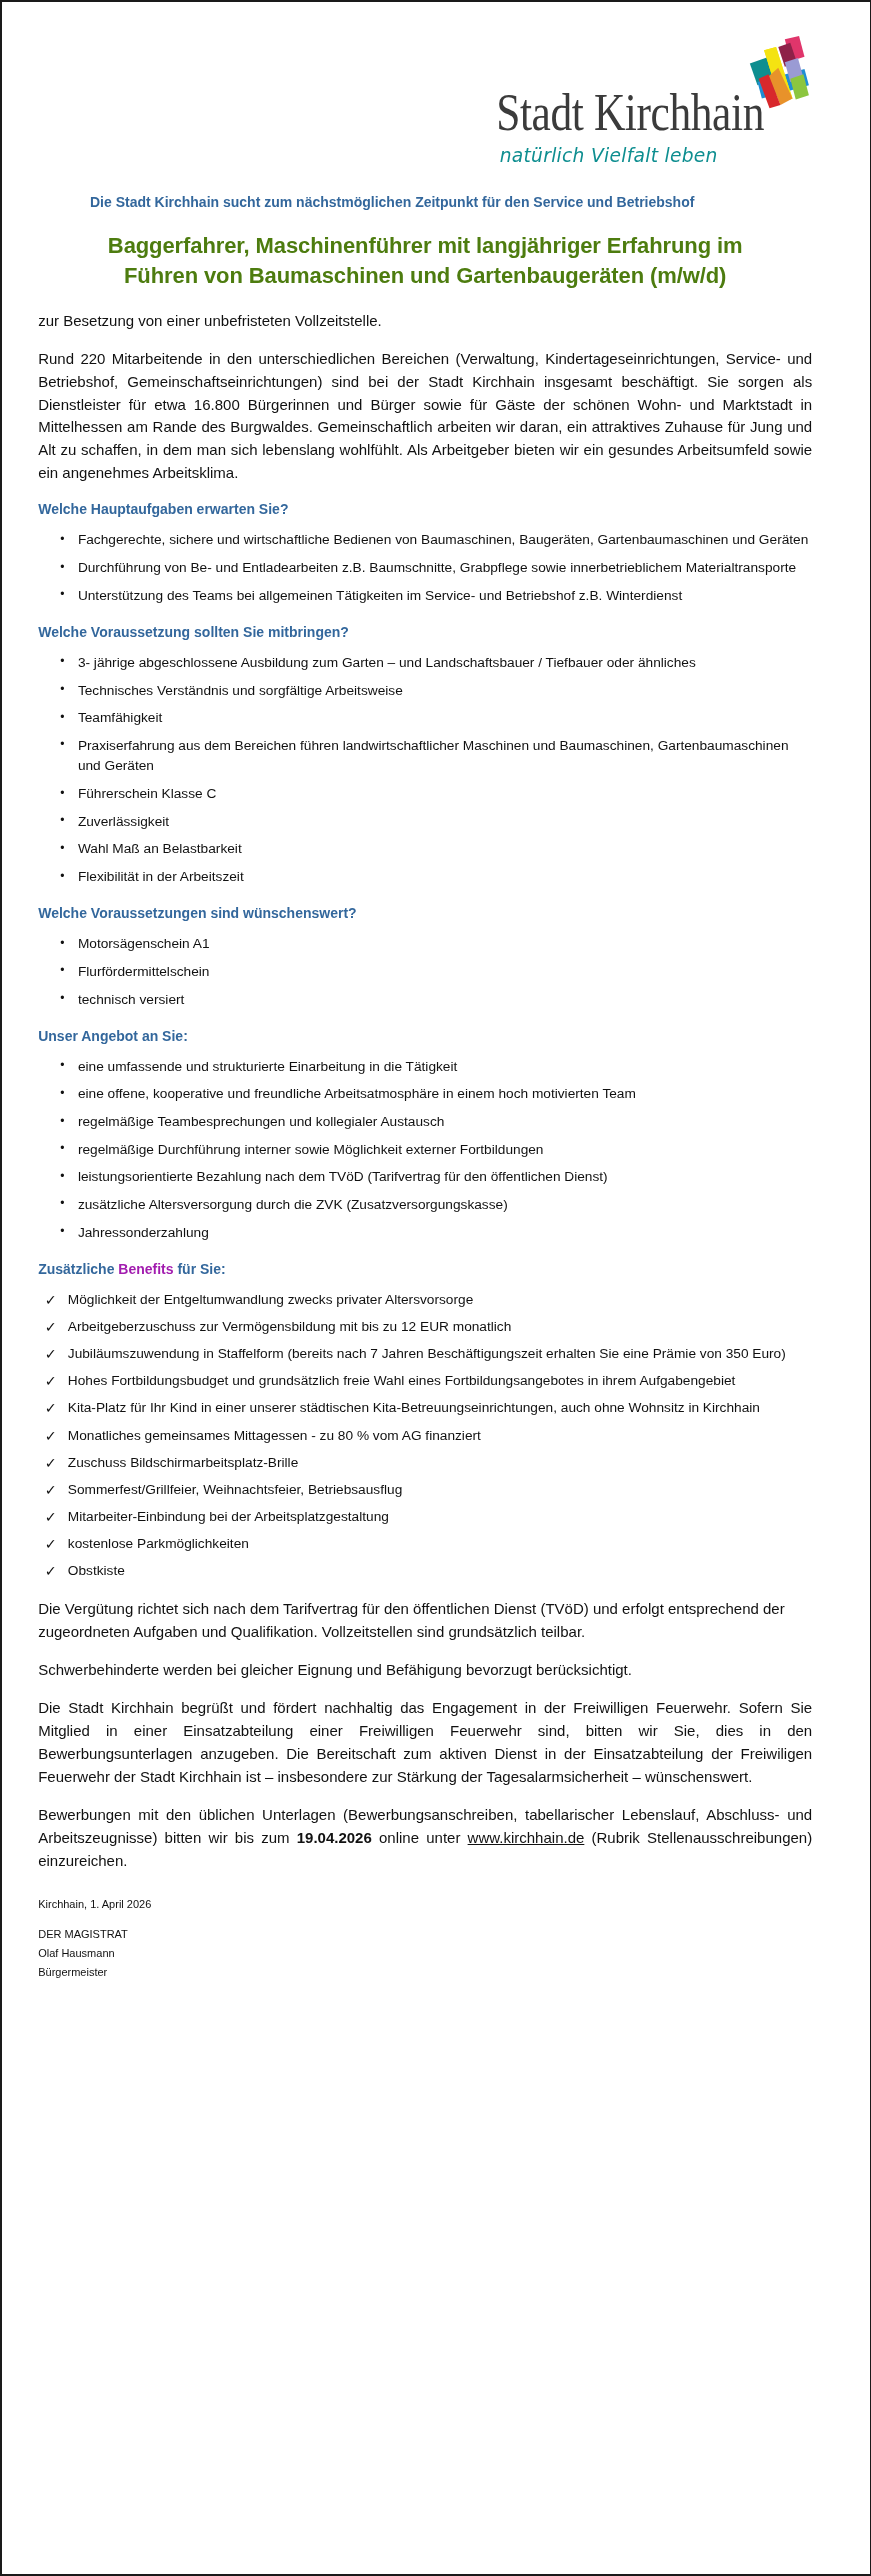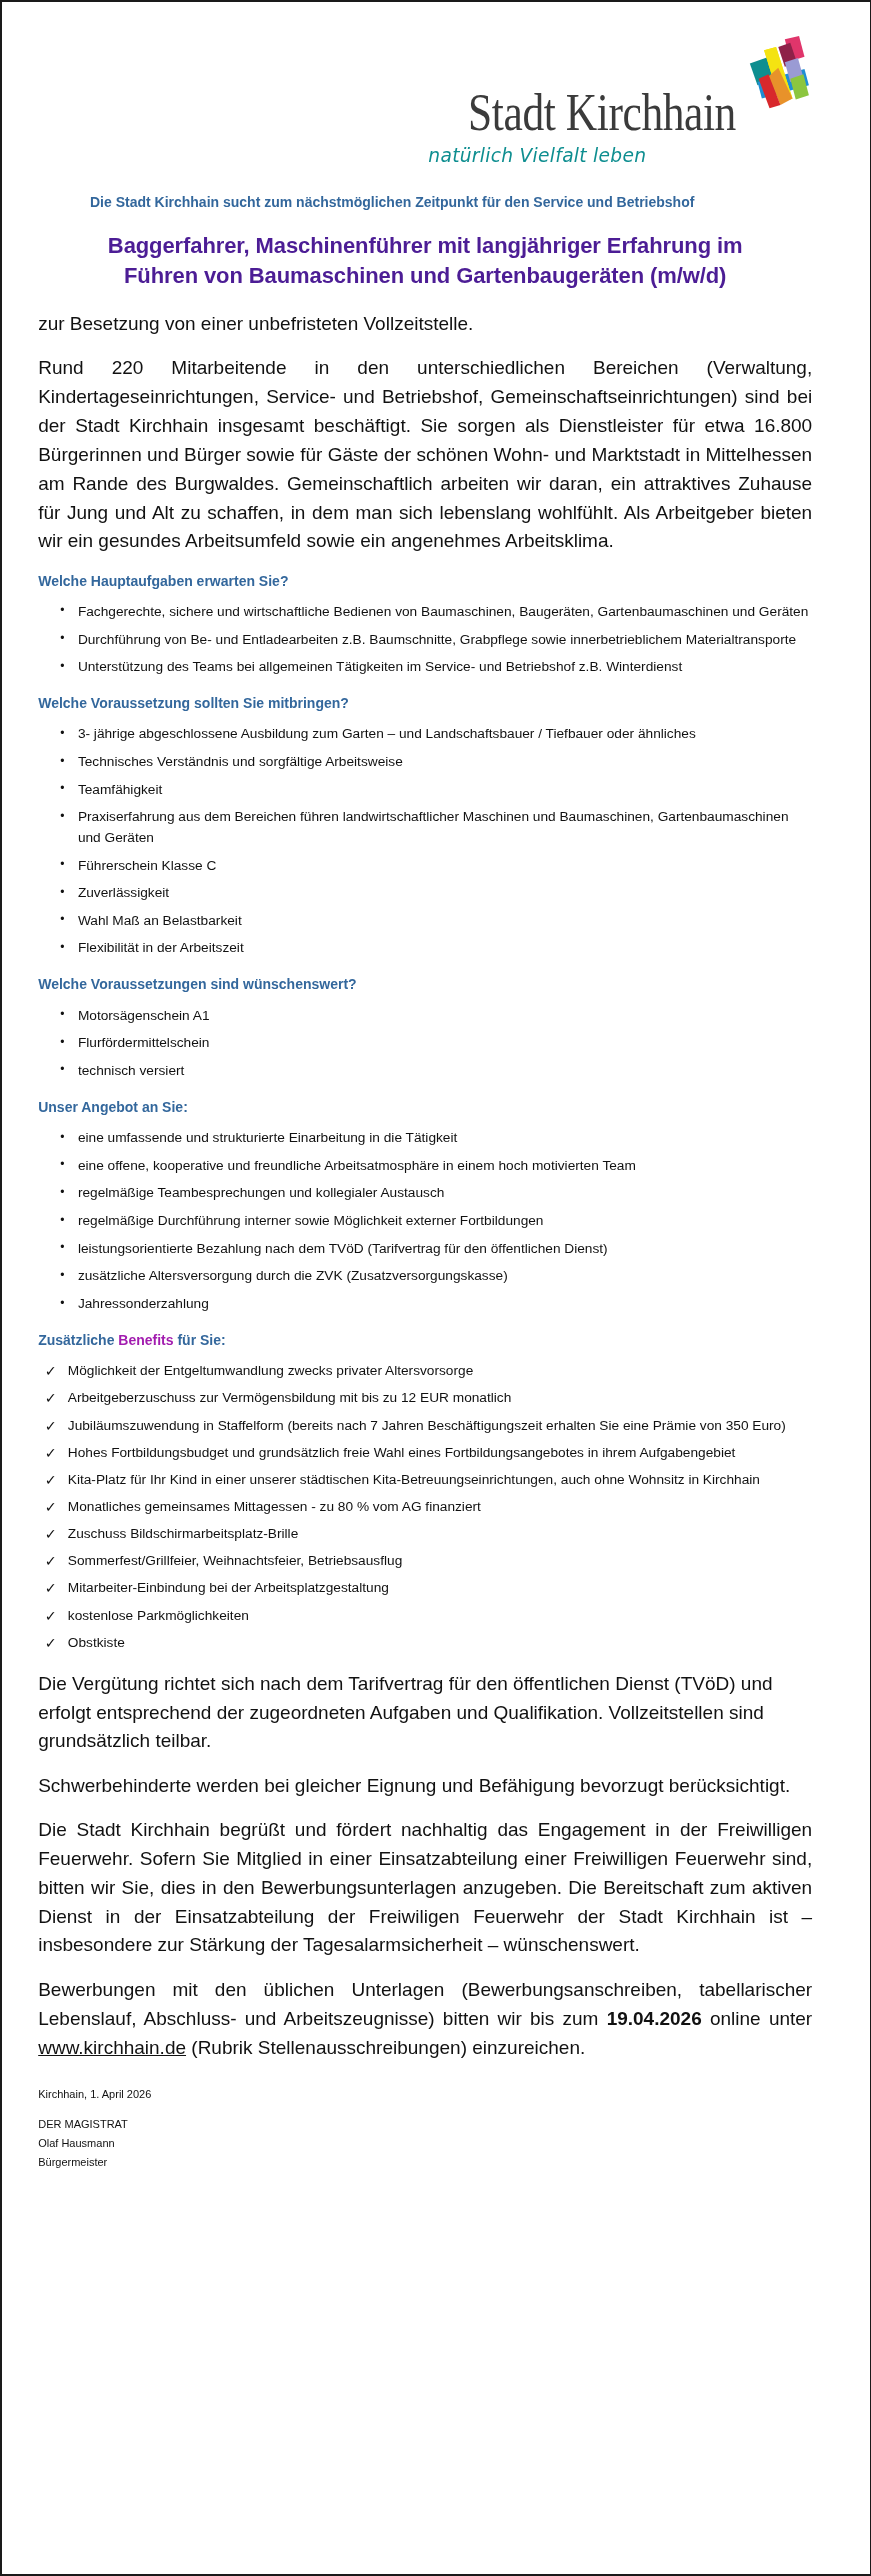--- a/index.html
+++ b/index.html
@@ -29,21 +29,21 @@
   
   .header {
     position: relative;
     height: 165px;
   }
   .logo-block {
     position: absolute;
     right: 11px;
     top: 10px;
     width: 428px;
-    text-align: left;
+    text-align: center;
   }
   .logo-mark {
     position: absolute;
     right: 3.3px;
     top: -2.2px;
     width: 82px;
     height: 82px;
   }
   .wordmark {
     font-family: "Liberation Serif", serif;
@@ -78,31 +78,31 @@
     color: #33679c;
     font-weight: bold;
     font-size: 14px;
     line-height: 1.48;
     margin: 0 0 18.7px 0;
     max-width: 708px;
     font-stretch: condensed;
     text-align: center;
   }
   h1.job-title {
-    color: #4c1d95;
+    color: #4d7c0f;
     font-weight: bold;
     font-size: 22px;
     line-height: 1.33;
     text-align: center;
     margin: 0 0 20px 0;
     letter-spacing: -0.1px;
     padding: 0 60px;
   }
   p.para {
-    font-size: 19px;
+    font-size: 15px;
     line-height: 1.52;
     color: #111111;
     margin: 0 0 15.4px 0;
     text-align: left;
   }
   p.para.justify {
     text-align: justify;
   }
   h2.section {
     color: #33679c;

